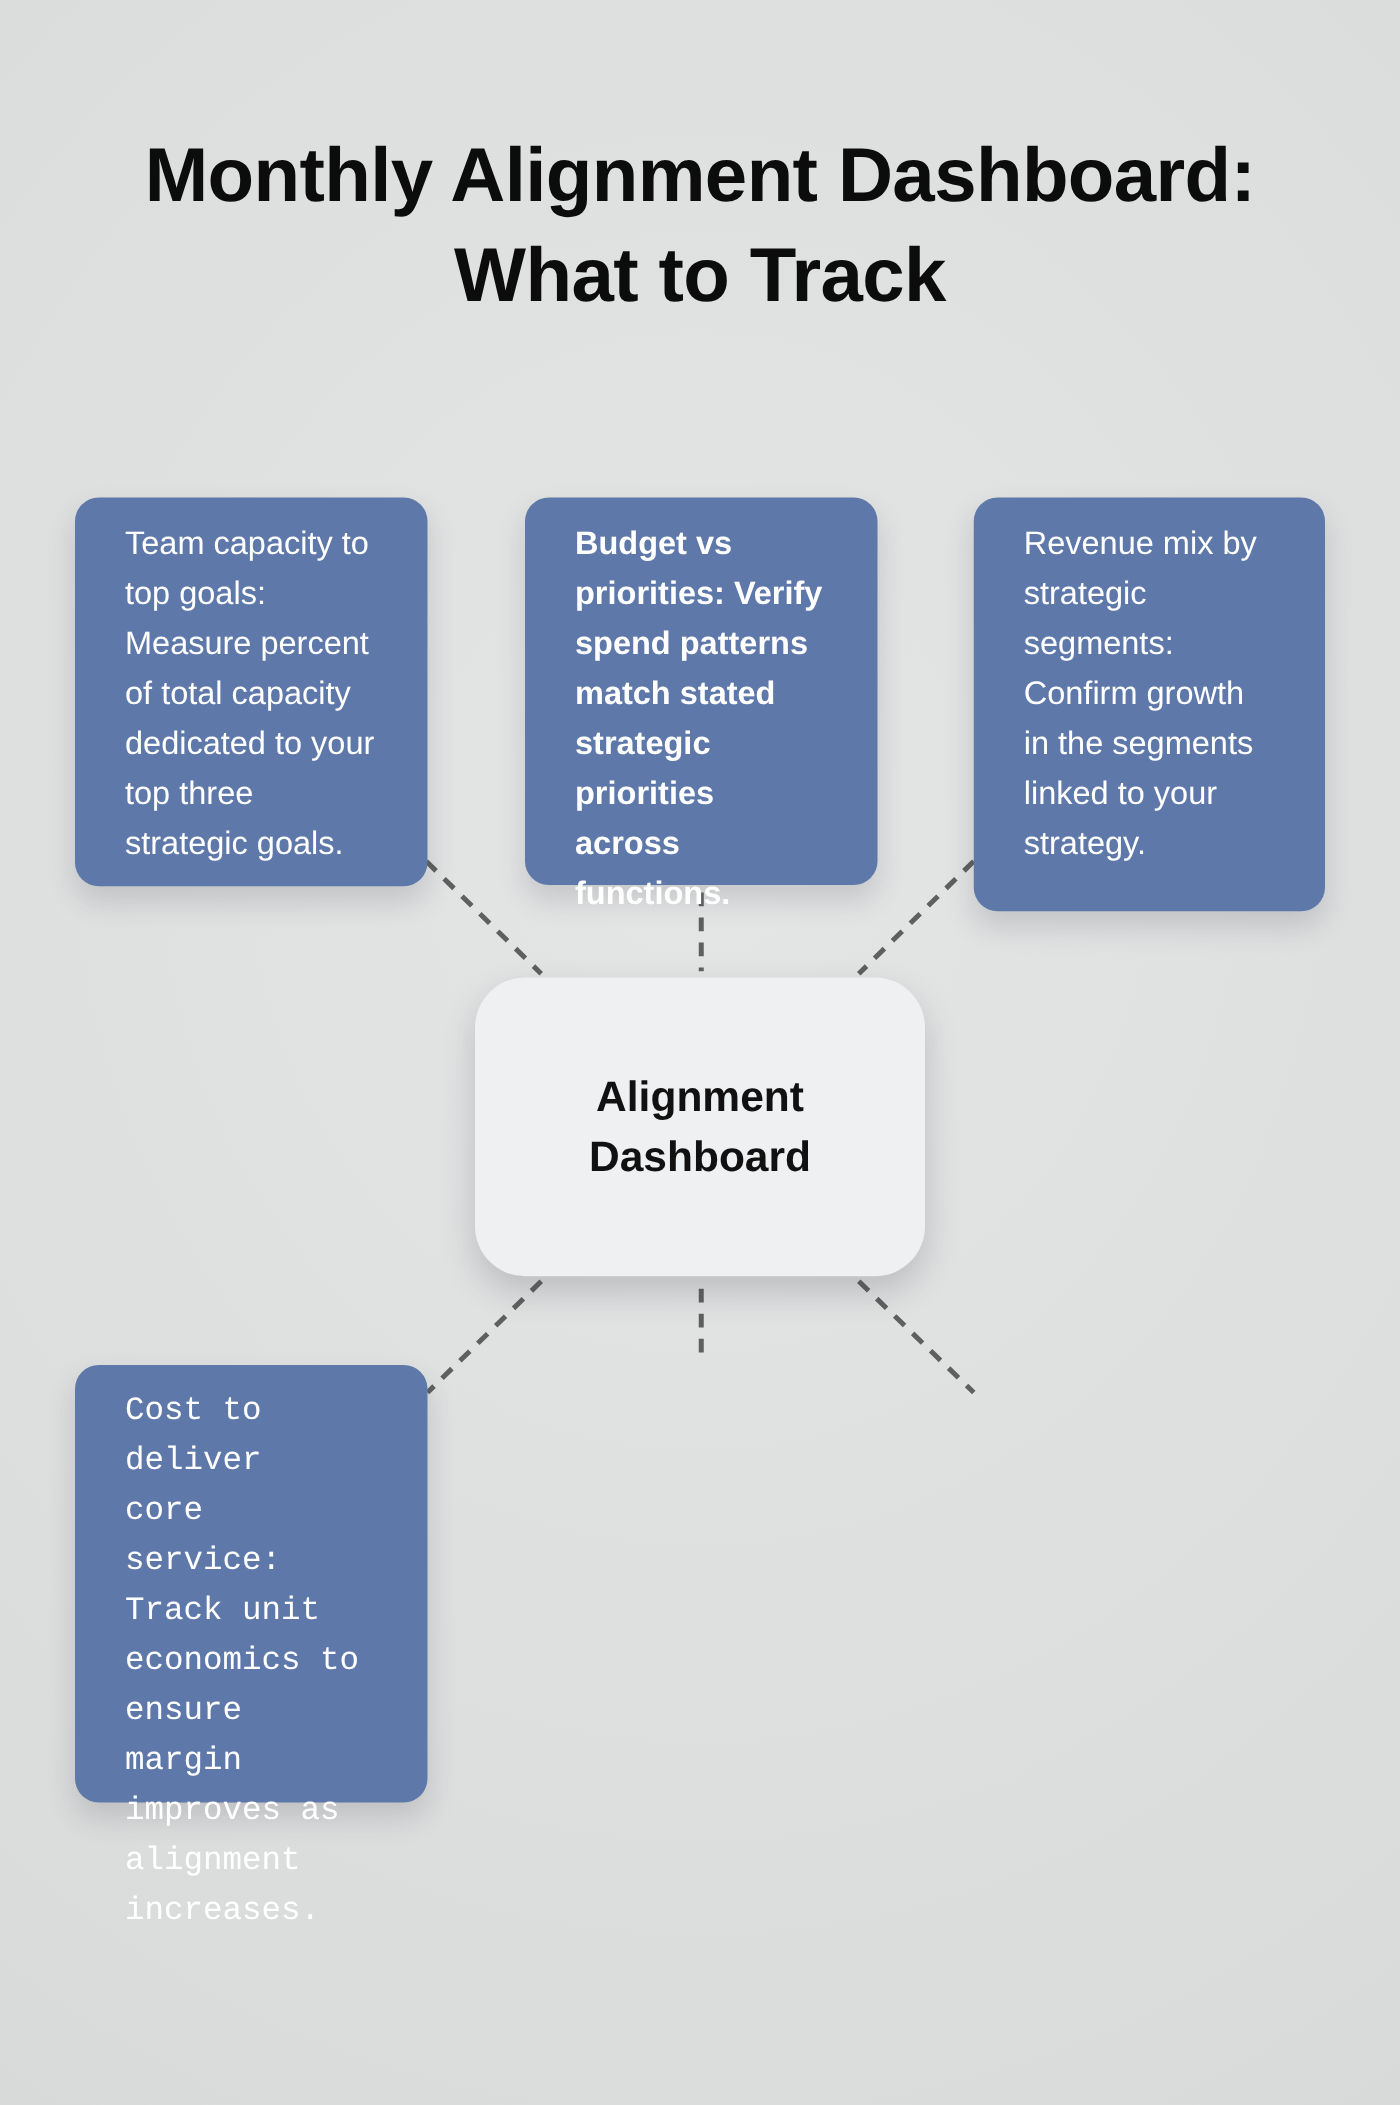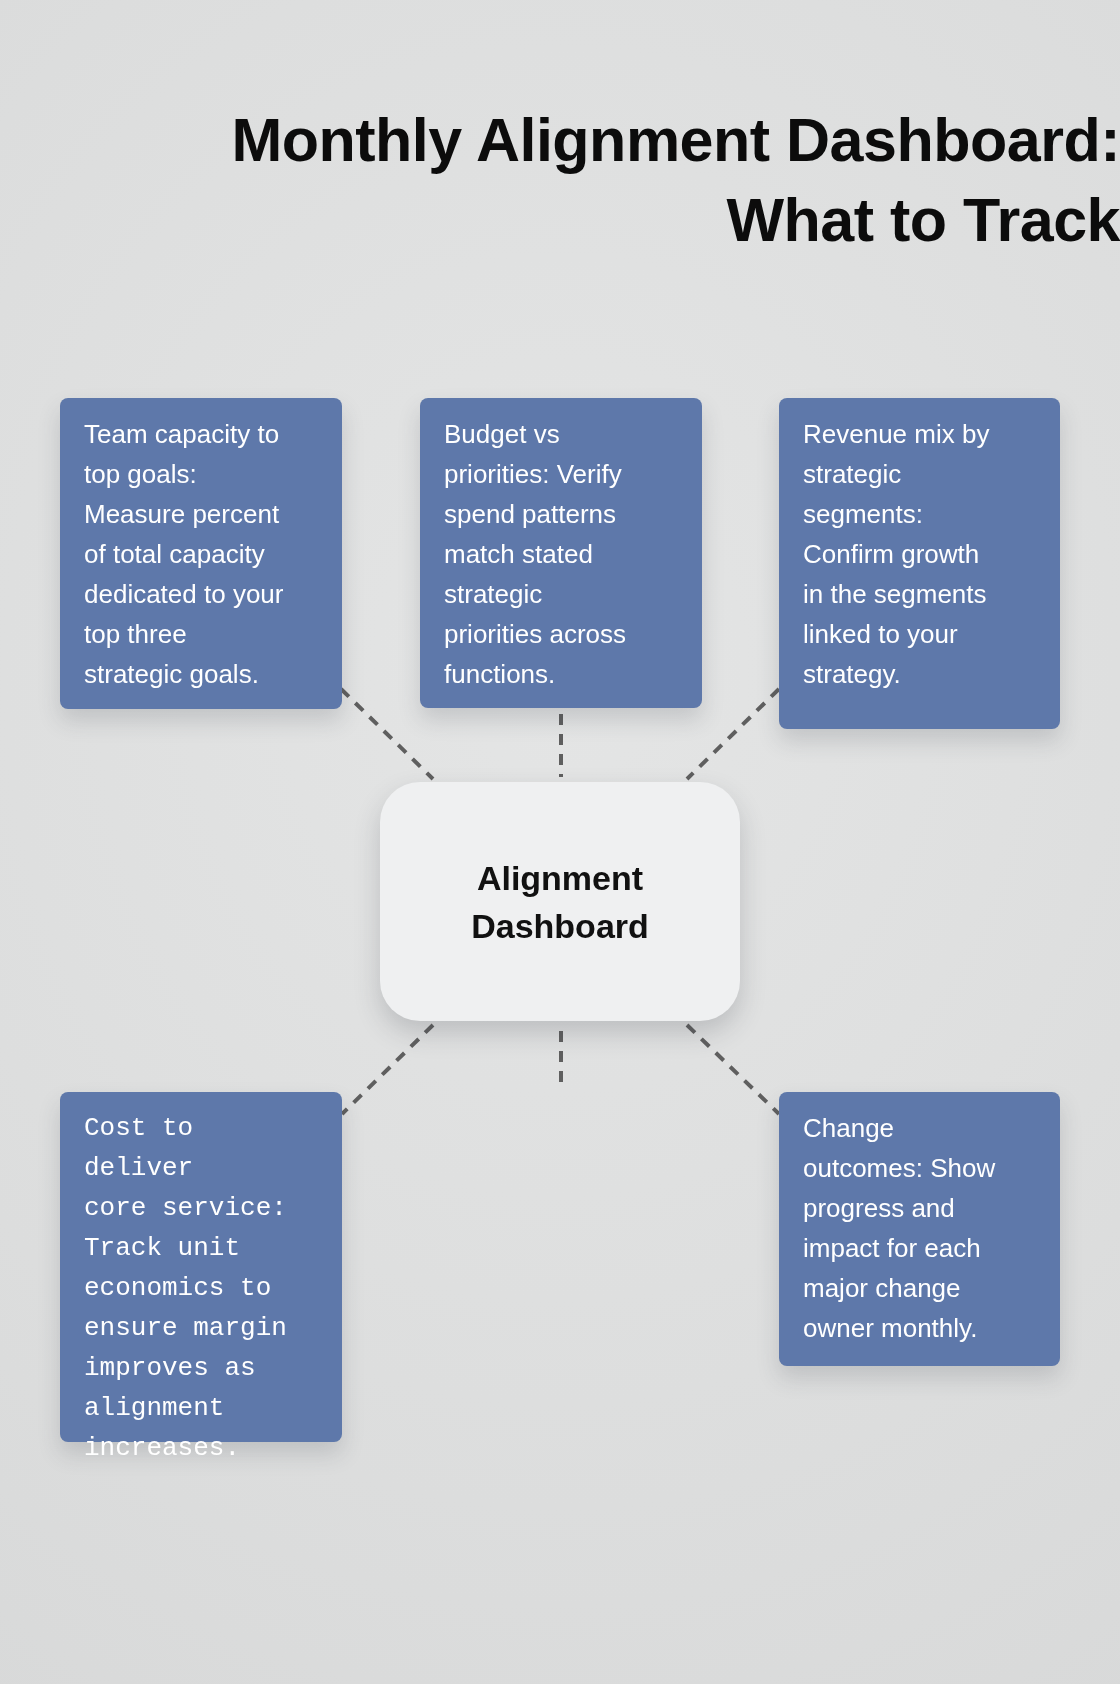--- a/index.html
+++ b/index.html
@@ -9,46 +9,46 @@
     margin:0 auto;
     overflow:hidden;
     background:radial-gradient(ellipse 120% 90% at 50% 40%, #e4e5e5 0%, #dcdddd 55%, #d5d6d6 100%);
     font-family:"Liberation Sans", sans-serif;
   }
   .title{
     position:absolute;
     top:100px;left:0;
     width:100%;
     margin:0;
-    text-align:right;
+    text-align:center;
     font-size:61px;
     line-height:80px;
     font-weight:700;
     letter-spacing:-0.5px;
     color:#0c0c0c;
     white-space:pre-line;
   }
   .connectors{position:absolute;top:0;left:0;}
   .node{
     position:absolute;
     background:#5e78aa;
-    border-radius:8px;
+    border-radius:19px;
     box-shadow:0 12px 22px rgba(60,65,75,0.18);
     box-sizing:border-box;
-    padding:16px 24px;
+    padding:16px 40px;
   }
   .node p{
     margin:0;
     color:#ffffff;
     font-size:26px;
     line-height:40px;
     white-space:pre-line;
   }
   .node-1{left:60px;  top:398px; width:282px; height:311px;}
-  .node-2{left:420px; top:398px; width:282px; height:310px;}
+  .node-2{left:420px; top:398px; width:282px; height:310px;font-weight:bold;}
   .node-3{left:779px; top:398px; width:281px; height:331px;}
   .node-4{left:60px;  top:1092px;width:282px; height:350px;font-family:Liberation Mono, monospace;}
   .node-5{left:420px; top:1092px;width:282px; height:350px;}
   .node-6{left:779px; top:1092px;width:281px; height:274px;}
   .center-node{
     position:absolute;
     left:380px;top:782px;
     width:360px;height:239px;
     background:#eff0f1;
     border-radius:40px;
@@ -134,28 +134,20 @@
   <div class="node node-4">
     <p>Cost to deliver
 core service:
 Track unit
 economics to
 ensure margin
 improves as
 alignment
 increases.</p>
   </div>
-  <div class="node node-6">
-    <p>Change
-outcomes: Show
-progress and
-impact for each
-major change
-owner monthly.</p>
-  </div>
 
   <div class="center-node">
     <p>Alignment
 Dashboard</p>
   </div>
 
 
 </div>
 
 </body></html>

